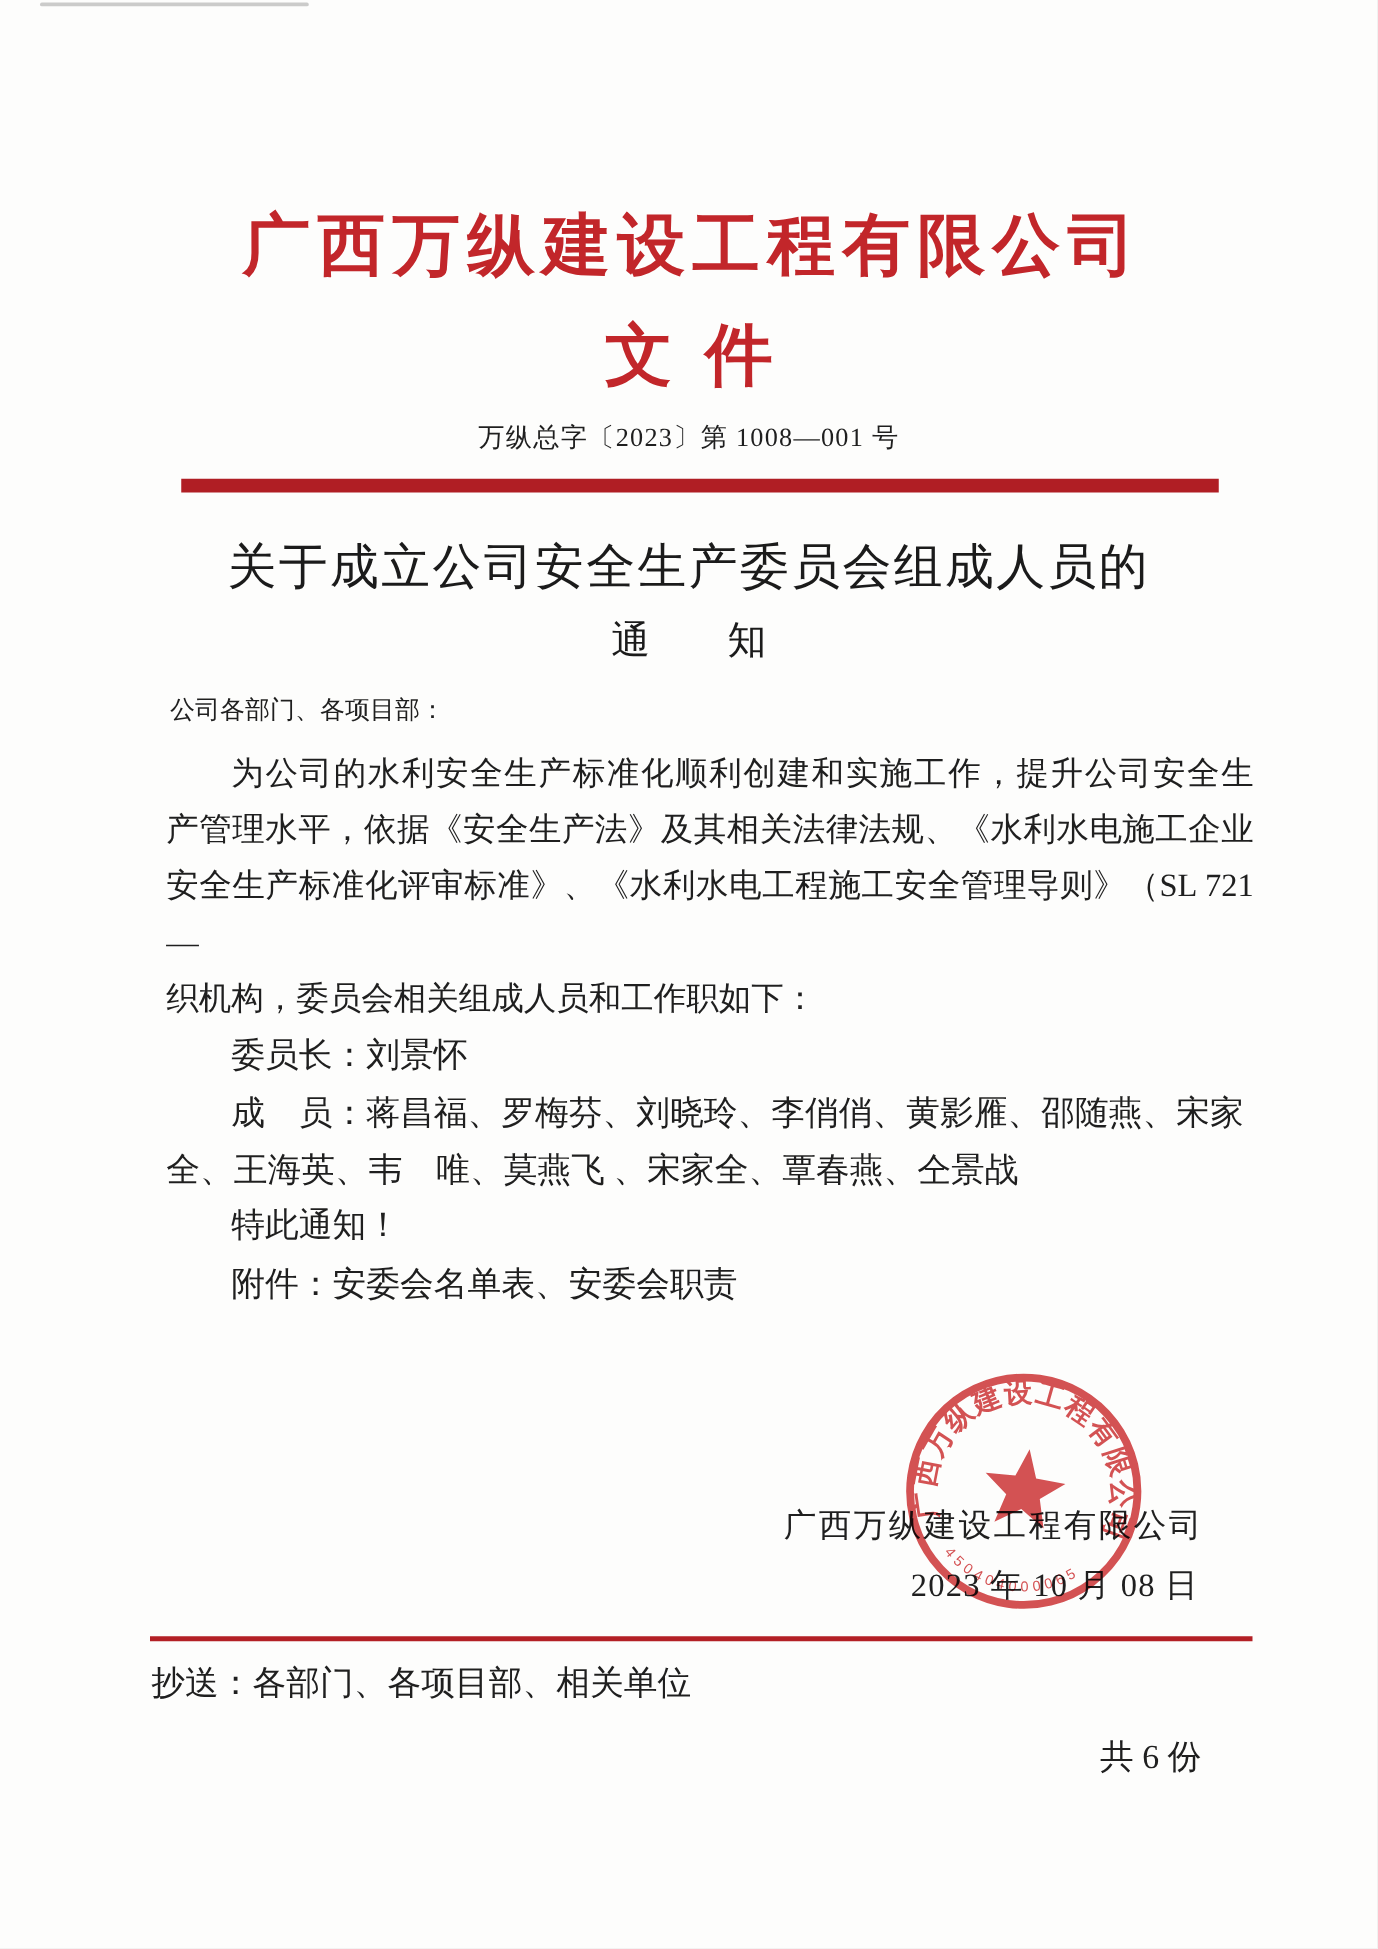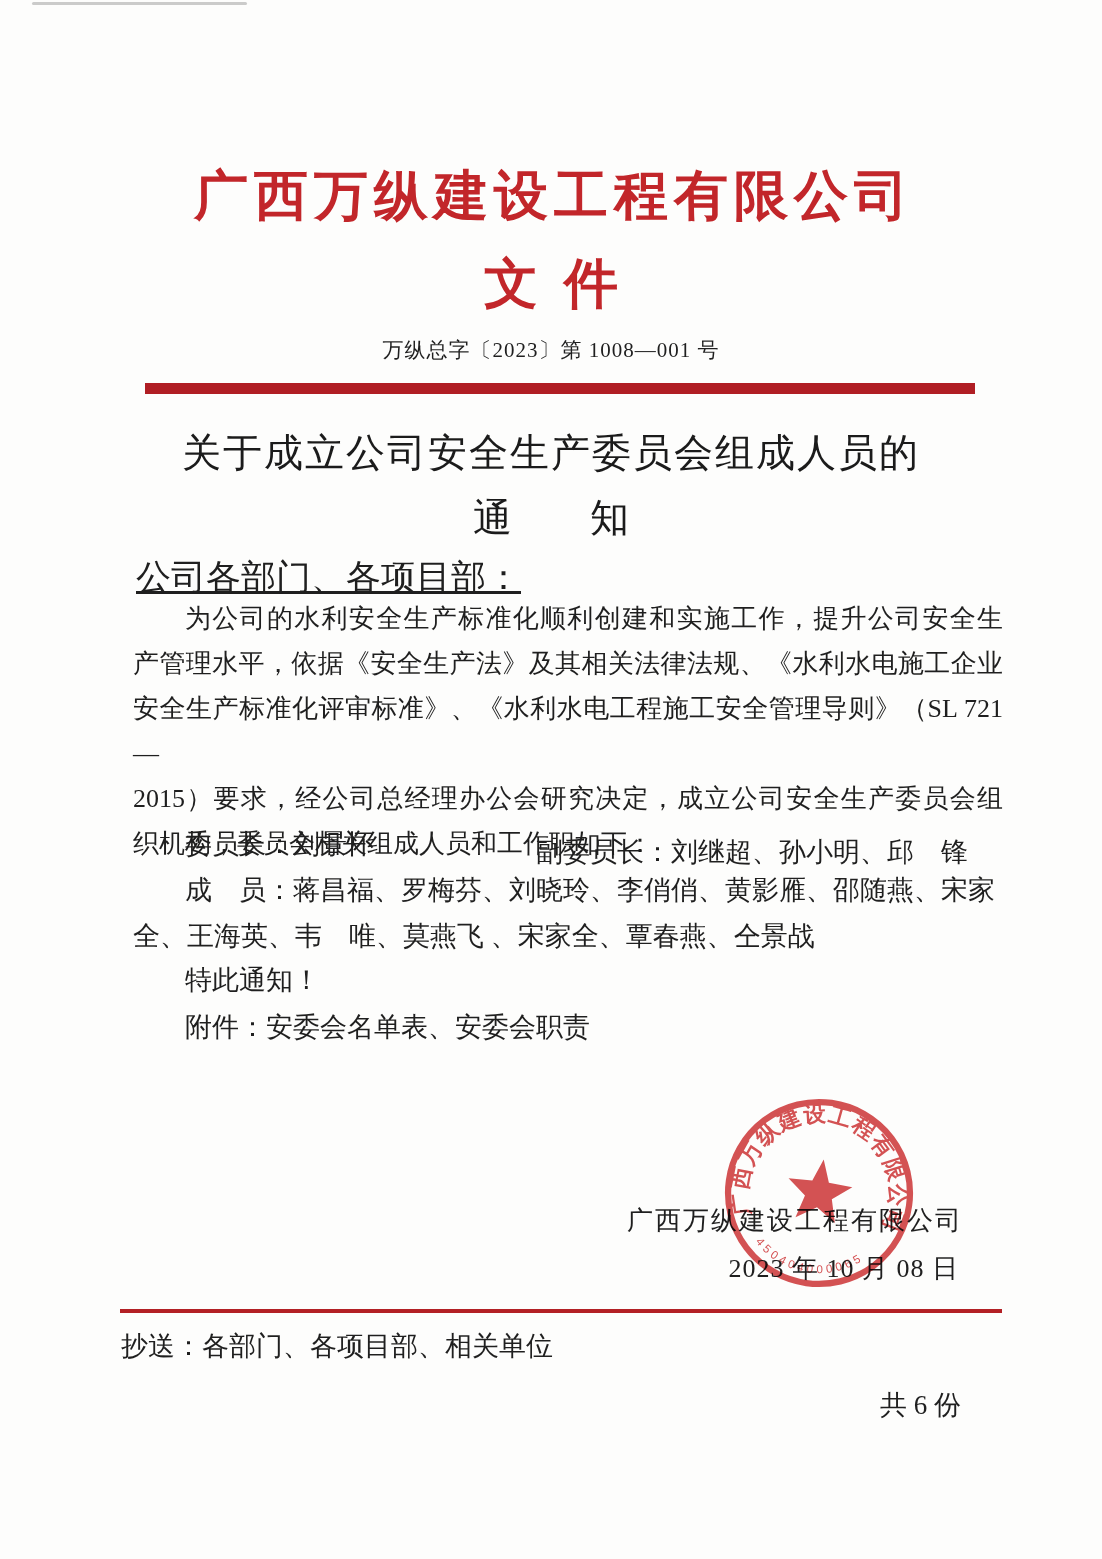--- a/index.html
+++ b/index.html
@@ -40,24 +40,24 @@
   .red-line-top{
     position:absolute;top:383px;left:145px;width:830px;height:11px;
     background:#b01e24;
   }
   .title-line1{
     position:absolute;top:426px;left:0;width:100%;
     text-align:center;font-size:39px;letter-spacing:2px;color:#1b1b1b;
   }
   .title-line2{
     position:absolute;top:491px;left:0;width:100%;
-    text-align:center;font-size:39px;color:#1b1b1b;
+    text-align:center;font-size:31px;color:#1b1b1b;
   }
   .salutation{
-    position:absolute;top:554px;left:136px;font-size:35px;color:#1f1f1f;text-decoration:underline;
+    position:absolute;top:554px;left:136px;font-size:20px;color:#1f1f1f;
   }
   .body-block{
     position:absolute;top:596px;left:133px;width:870px;
     font-size:26px;line-height:45px;color:#1f1f1f;
   }
   .body-line{text-align:justify;text-align-last:justify;}
   .body-line.indent{text-indent:52px;}
   .body-line.no-justify{text-align:left;text-align-last:left;}
   .abs-line{position:absolute;font-size:27px;color:#1f1f1f;white-space:nowrap;}
   .chairman{top:826px;left:185px;}
@@ -104,27 +104,25 @@
   <div class="title-line1">关于成立公司安全生产委员会组成人员的</div>
 
   <div class="title-line2">通　　知</div>
 
   <div class="salutation">公司各部门、各项目部：</div>
 
   <div class="body-block">
     <div class="body-line indent">为公司的水利安全生产标准化顺利创建和实施工作，提升公司安全生</div>
     <div class="body-line">产管理水平，依据《安全生产法》及其相关法律法规、《水利水电施工企业</div>
     <div class="body-line">安全生产标准化评审标准》、《水利水电工程施工安全管理导则》（SL 721—</div>
-    <div class="body-line">2015）要求，经公司总经理办公会研究决定，成立公司安全生产委员会组</div>
     <div class="body-line no-justify">织机构，委员会相关组成人员和工作职如下：</div>
   </div>
 
   <div class="abs-line chairman">委员长：刘景怀</div>
 
-  <div class="abs-line vice-chairmen">副委员长：刘继超、孙小明、邱　锋</div>
 
   <div class="abs-line members-1">成　员：蒋昌福、罗梅芬、刘晓玲、李俏俏、黄影雁、邵随燕、宋家</div>
 
   <div class="abs-line members-2">全、王海英、韦　唯、莫燕飞 、宋家全、覃春燕、仝景战</div>
 
   <div class="abs-line notice-close">特此通知！</div>
 
   <div class="abs-line attachment">附件：安委会名单表、安委会职责</div>
 
   <div class="sig-company">广西万纵建设工程有限公司</div>

